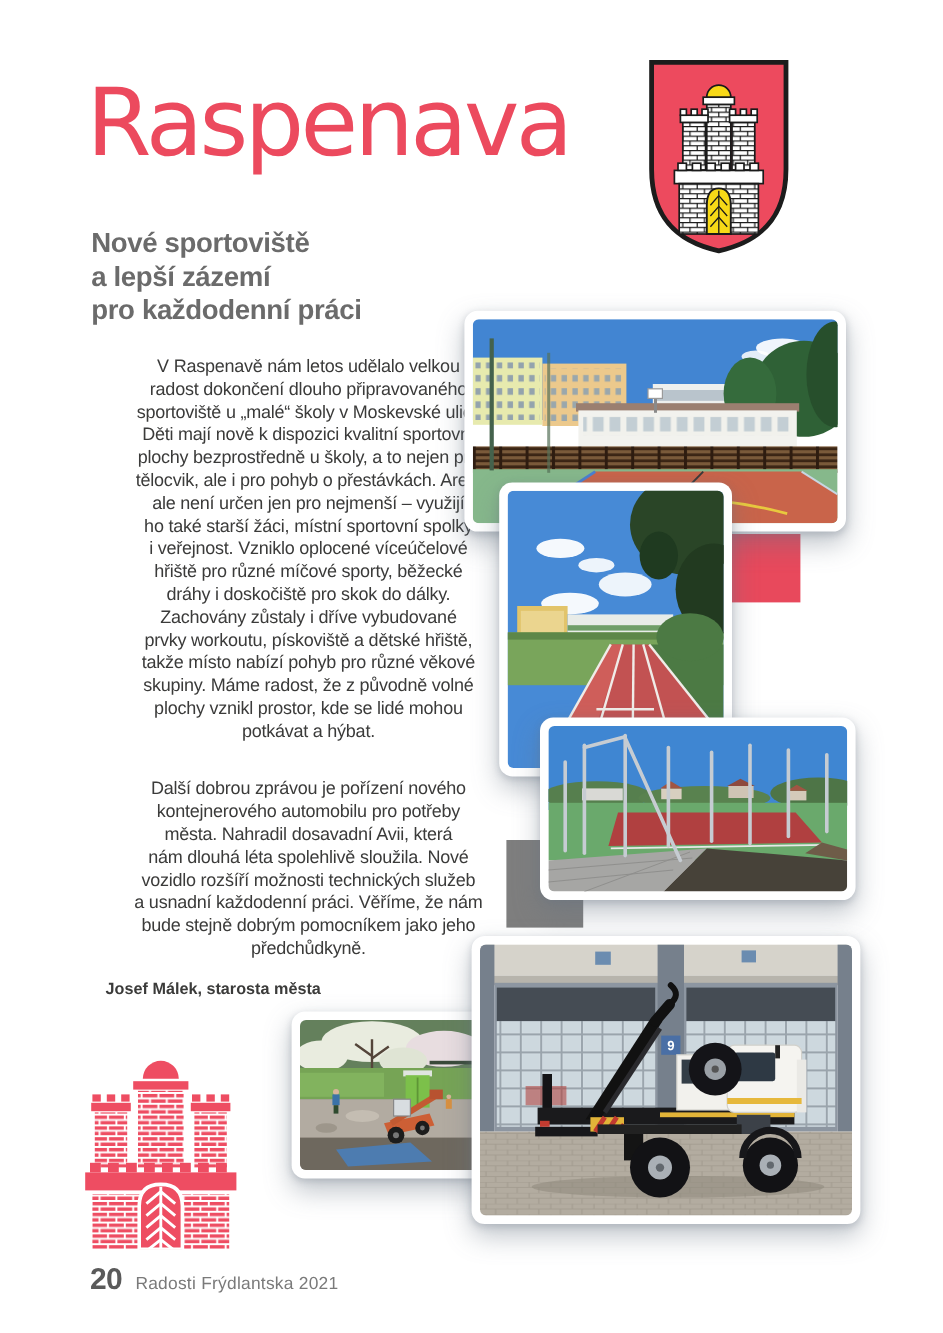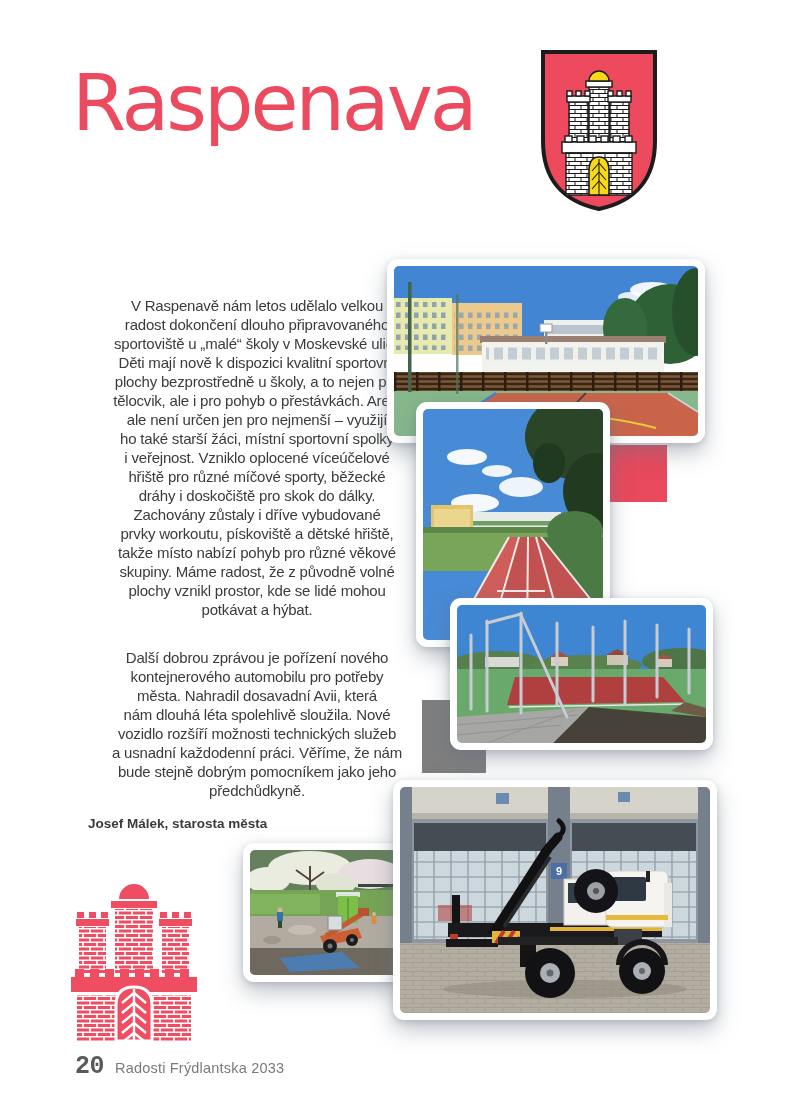--- a/index.html
+++ b/index.html
@@ -38,21 +38,21 @@
   .photo4{left:393px;top:780px;z-index:6;}
   .photo5{left:243px;top:843px;z-index:5;}
   .sq{position:absolute;z-index:1;}
   .sq-red{left:610px;top:445px;width:57px;height:57px;background:#e8495c;}
   .sq-gray{left:422px;top:700px;width:64px;height:73px;background:#7e7e7e;}
   .coa{position:absolute;left:536px;top:45px;z-index:2;}
   .castle-red{position:absolute;left:58px;top:865px;z-index:1;}
   .footer{
     position:absolute;left:75px;top:1052px;display:flex;align-items:baseline;gap:11px;
   }
-  .footer .pagenum{font-size:25px;font-weight:700;color:#5a5a5a;letter-spacing:-0.5px;font-family:Liberation Mono, monospace;}
+  .footer .pagenum{font-size:25px;font-weight:700;color:#5a5a5a;letter-spacing:-0.5px;}
   .footer .edition{font-size:14.5px;color:#7a7a7a;letter-spacing:0.2px;}
 </style>
 </head>
 <body>
 
 <div class="page">
 
   <h1 class="title">Raspenava</h1>
 
   <svg class="coa" width="126" height="172" viewBox="0 0 126 172" aria-hidden="true">
@@ -94,20 +94,23 @@
 
     <path d="M53,150 V126 Q53,112 63,112 Q73,112 73,126 V150 Z" fill="#f7d917" stroke="#1a1a1a" stroke-width="1.6"></path>
     <g stroke="#1a1a1a" stroke-width="1.1" fill="none">
       <path d="M63,114 V150"></path>
       <path d="M63,118 L56,126 M63,118 L70,126"></path>
       <path d="M63,127 L56,135 M63,127 L70,135"></path>
       <path d="M63,136 L56,144 M63,136 L70,144"></path>
     </g>
   </svg>
 
+  <p class="subtitle">Nové sportoviště
+a lepší zázemí
+pro každodenní práci</p>
 
   <div class="bodycol">
     <p class="para1">V Raspenavě nám letos udělalo velkou
 radost dokončení dlouho připravovaného
 sportoviště u „malé“ školy v Moskevské ulici.
 Děti mají nově k dispozici kvalitní sportovní
 plochy bezprostředně u školy, a to nejen pro
 tělocvik, ale i pro pohyb o přestávkách. Areál
 ale není určen jen pro nejmenší – využijí
 ho také starší žáci, místní sportovní spolky
@@ -405,16 +408,16 @@
       <path d="M76,128 L64,138 M76,128 L88,138"></path>
       <path d="M76,138 L64,148 M76,138 L88,148"></path>
       <path d="M76,148 L64,158 M76,148 L88,158"></path>
       <path d="M76,158 L64,168 M76,158 L88,168"></path>
       <path d="M76,168 L66,176 M76,168 L86,176"></path>
     </g>
   </svg>
 
   <div class="footer">
     <span class="pagenum">20</span>
-    <span class="edition">Radosti Frýdlantska 2033</span>
+    <span class="edition">Radosti Frýdlantska 2021</span>
   </div>
 
 </div>
 
 </body></html>

